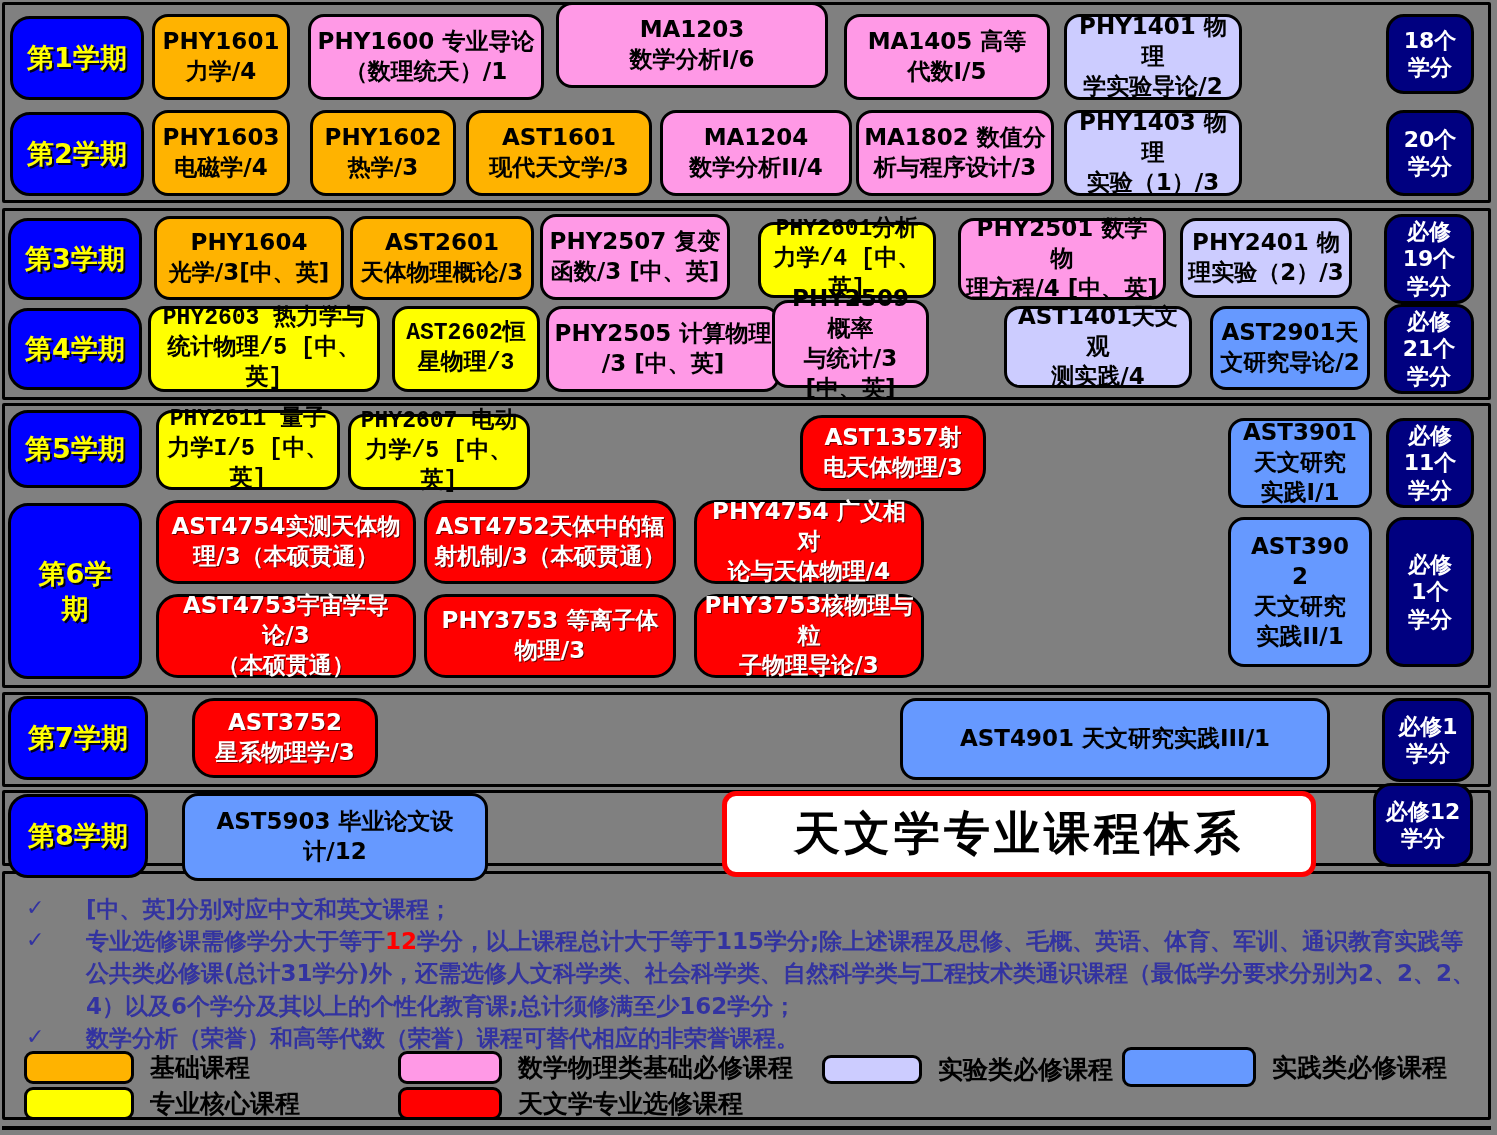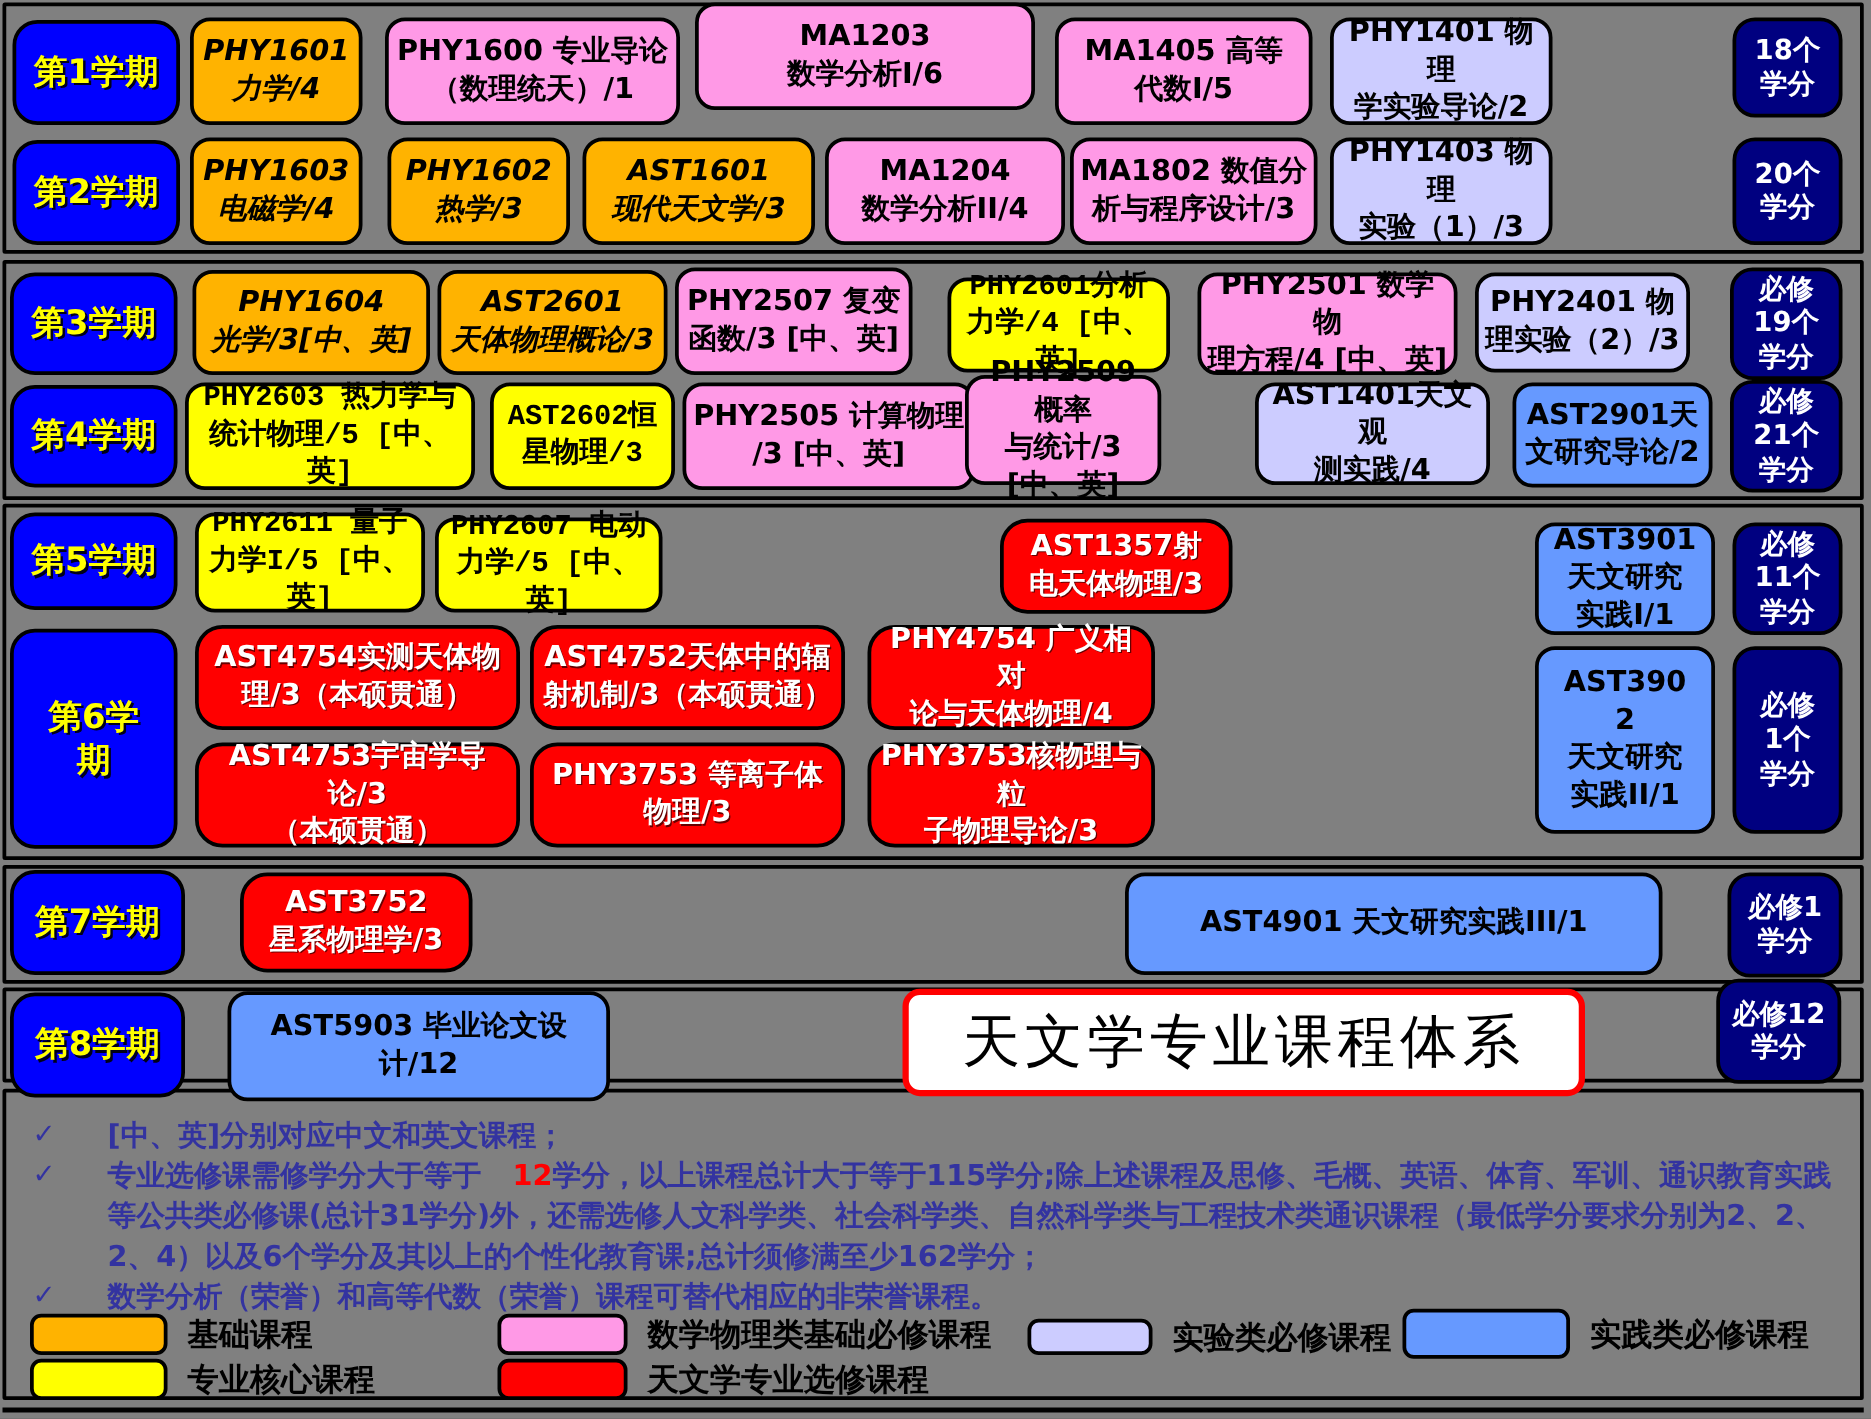--- a/index.html
+++ b/index.html
@@ -19,38 +19,38 @@
   .bx{
     position:absolute; box-sizing:border-box; border:3px solid #000;
     border-radius:16px; display:flex; align-items:center; justify-content:center;
     text-align:center; white-space:pre-line; font-weight:bold; font-size:23px;
     line-height:1.3; padding:2px 5px; color:#000;
   }
   .sem{ background:var(--blue); color:var(--yellow); font-size:27px;
         border-radius:20px; text-shadow:2px 2px 0 rgba(0,0,0,0.9); }
   .credit{ background:var(--navy); color:#fff; font-size:22px; line-height:1.25;
         border-radius:18px; }
-  .basic{background:var(--orange);font-style:italic;} .core{background:var(--yellow);font-family:Liberation Mono, monospace;}
+  .basic{background:var(--orange);} .core{background:var(--yellow);font-family:Liberation Mono, monospace;}
   .math{background:var(--pink);} .experiment{background:var(--lav);}
   .practice{background:var(--pblue);}
   .elective{background:var(--red); color:#fff; border-radius:22px;
         text-shadow:1px 1px 0 rgba(0,0,0,0.6);}
   .title-box{
-    position:absolute; left:722px; top:791px; width:546px; height:86px;
+    position:absolute; left:722px; top:791px; width:594px; height:86px;
     box-sizing:border-box; background:#fff; border:5px solid var(--red);
     border-radius:14px; display:flex; align-items:center; justify-content:center;
     font-family:"DejaVu Serif","Liberation Serif",serif; font-size:46px;
-    color:#000; letter-spacing:4px;
+    color:#000; letter-spacing:4px;font-weight:bold;
   }
   .notes{ position:absolute; left:16px; top:893px; width:1468px;
     color:var(--note); font-weight:bold; font-size:23px; line-height:1.4; }
   .note{ display:flex; }
   .note .chk{ flex:0 0 60px; padding-left:10px; font-size:22px; }
   .note .txt{ flex:1; }
-  .hl{ color:var(--red);margin-left:25px; }
+  .hl{ color:var(--red); }
   .legend-item{ position:absolute; display:flex; align-items:center; gap:16px;
     font-size:25px; font-weight:bold; color:#000; }
   .swatch{ display:inline-block; box-sizing:border-box; border:3px solid #000;
     border-radius:9px; }
   .bottom-rule{ position:absolute; left:2px; top:1126px; width:1489px;
     border-top:4px solid #000; height:0; }
 </style>
 </head>
 <body>
 

